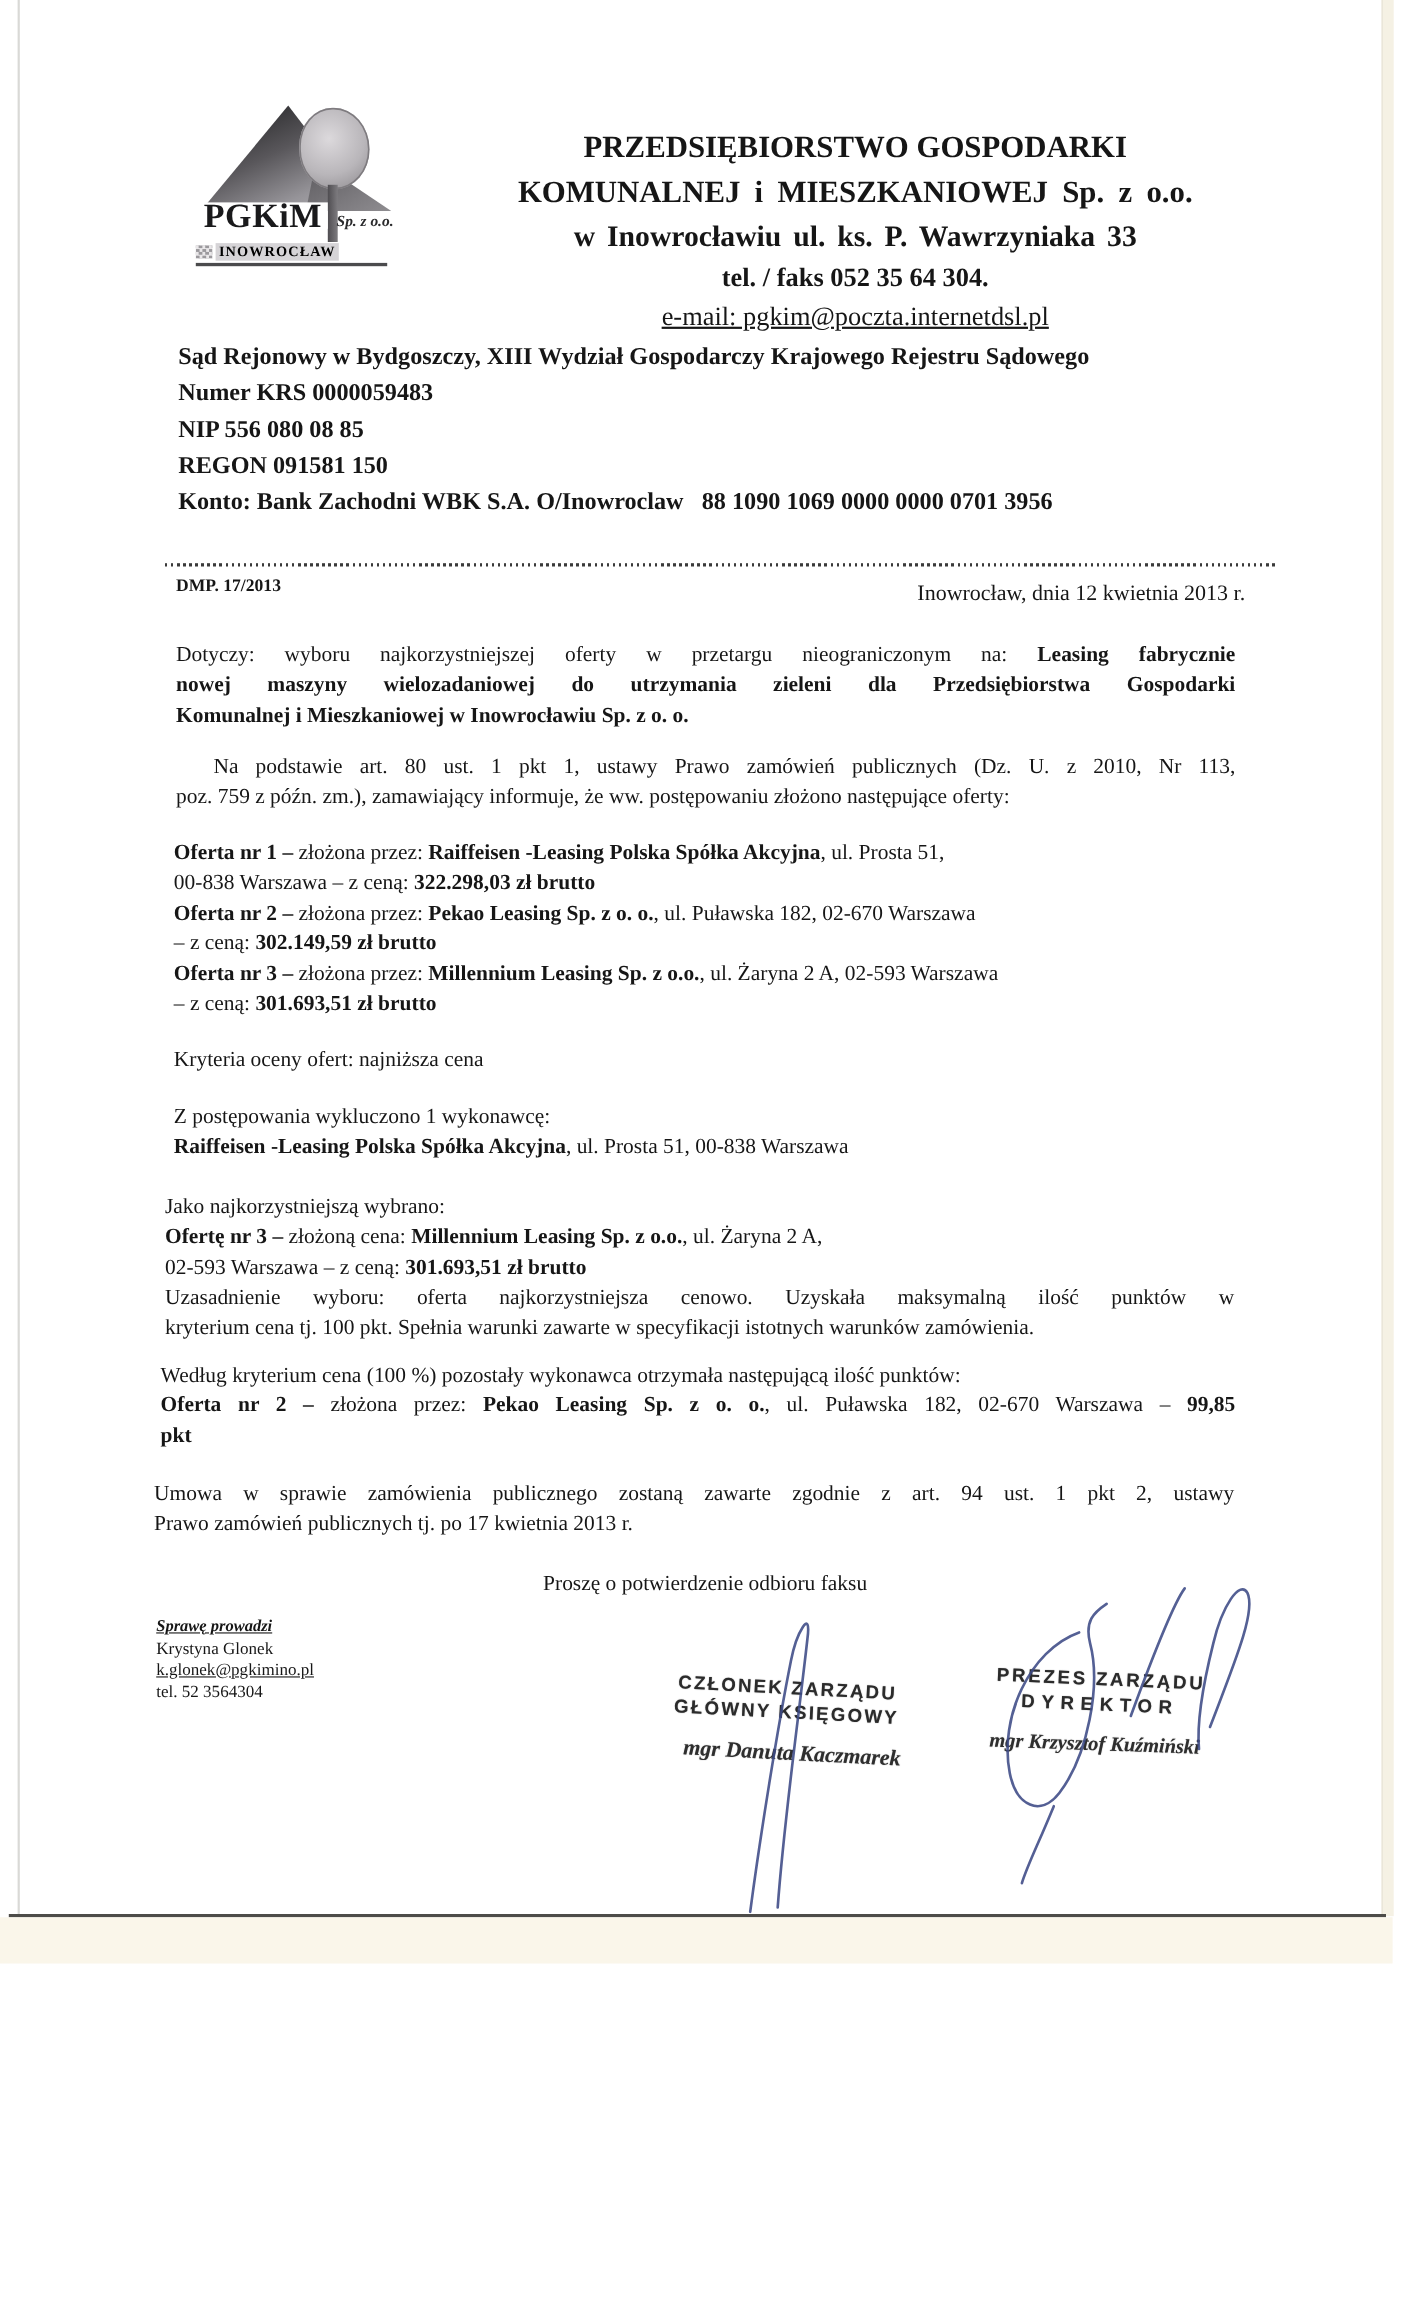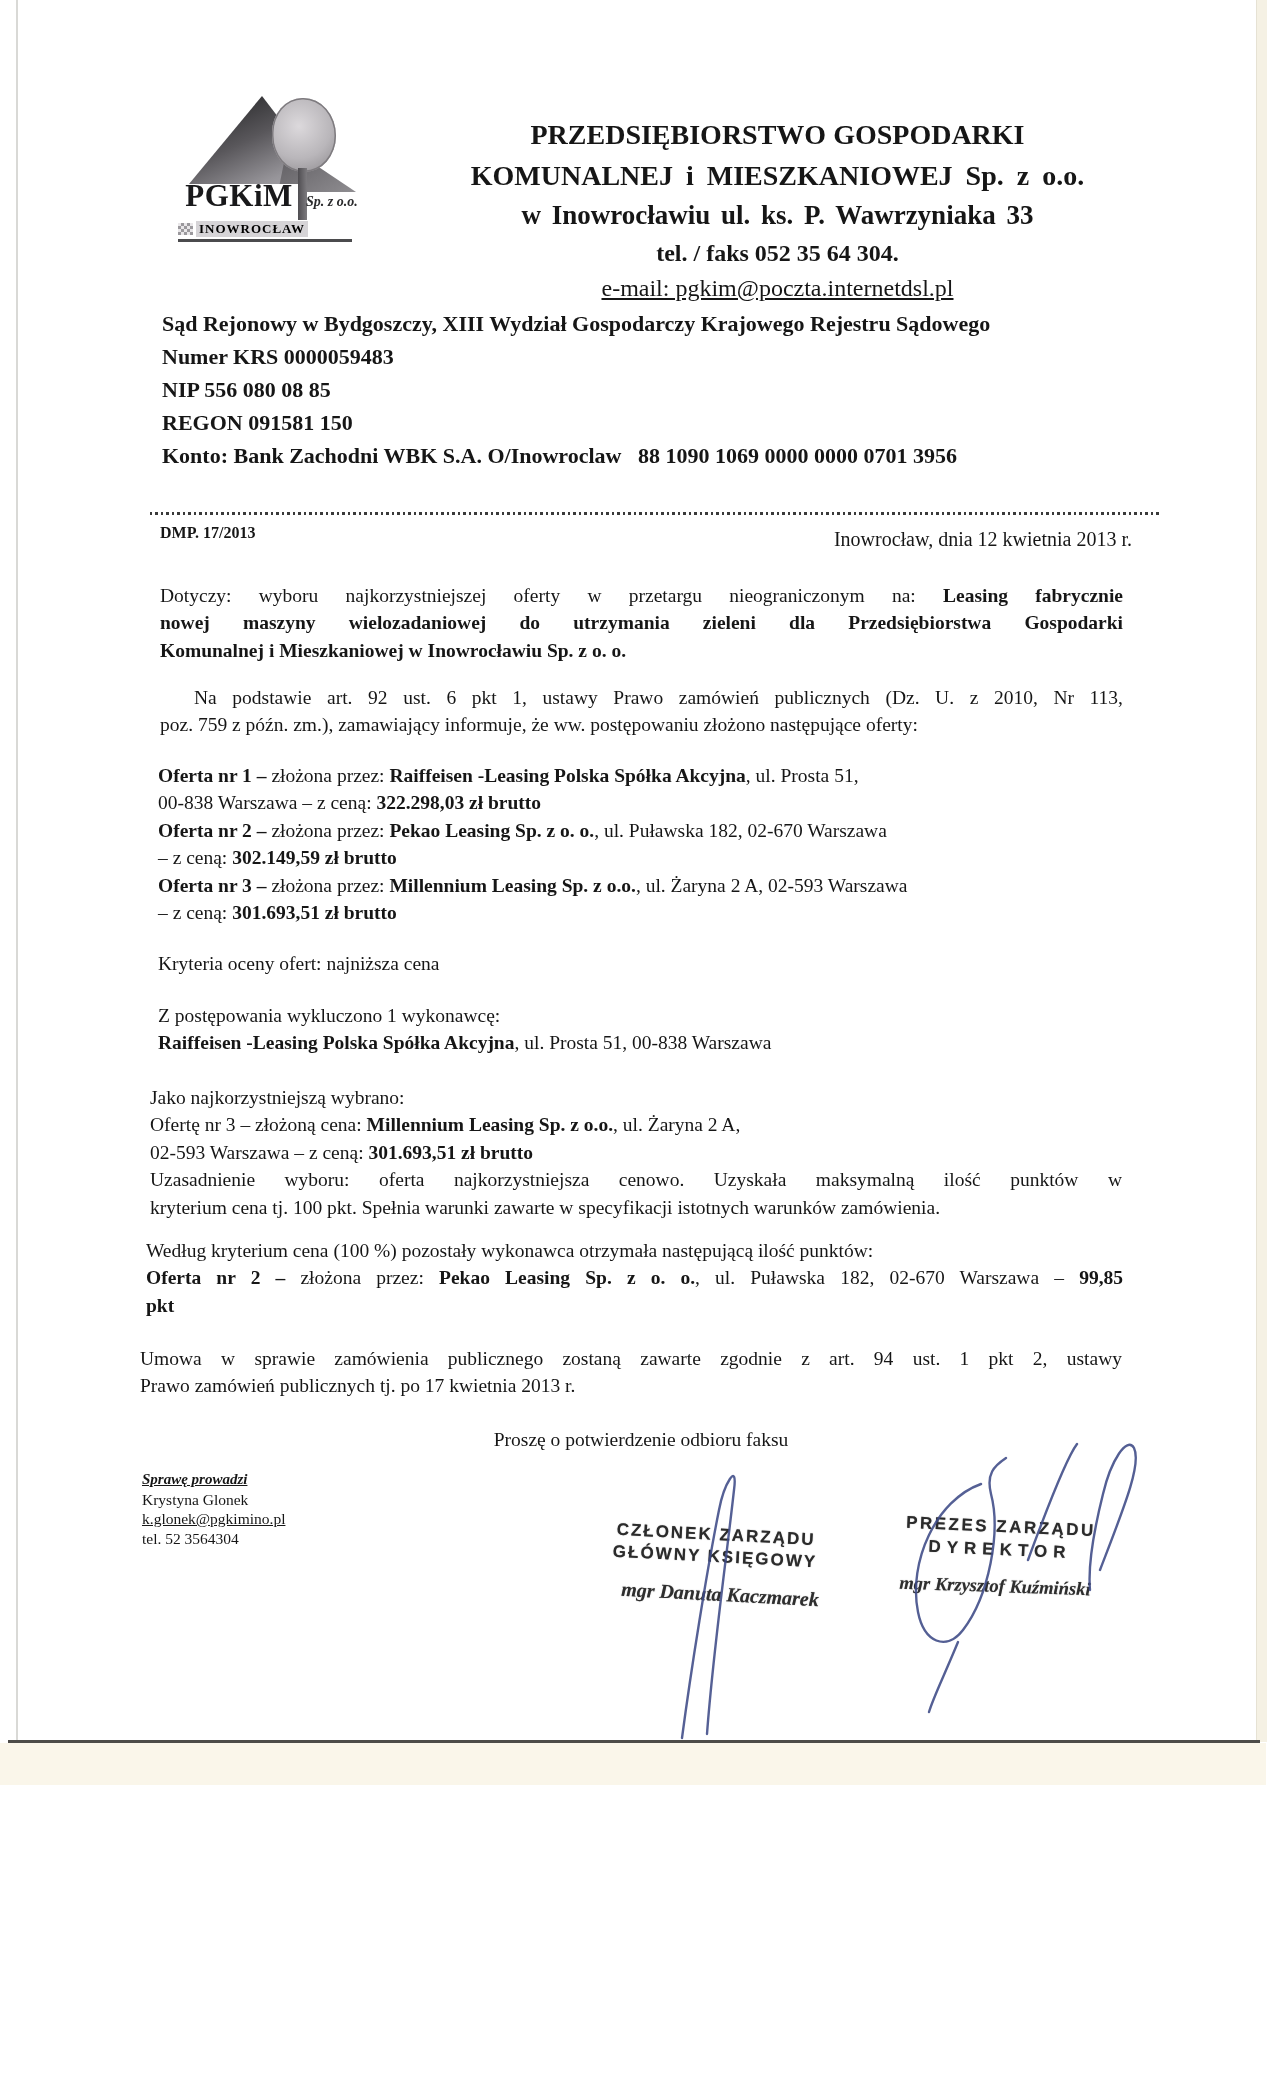--- a/index.html
+++ b/index.html
@@ -114,21 +114,21 @@
 <div class="abs dateline">Inowrocław, dnia 12 kwietnia 2013 r.</div>
 <div class="abs ref">DMP. 17/2013</div>
 
 <div class="abs blk b-dotyczy">
   <div class="jl"><span>Dotyczy: wyboru najkorzystniejszej oferty w przetargu nieograniczonym na: </span><span style="font-weight: bold;">Leasing fabrycznie</span></div>
   <div class="jl"><span style="font-weight: bold;">nowej maszyny wielozadaniowej do utrzymania zieleni dla Przedsiębiorstwa Gospodarki</span></div>
   <div><span style="font-weight: bold;">Komunalnej i Mieszkaniowej w Inowrocławiu Sp. z o. o.</span></div>
 </div>
 
 <div class="abs blk b-podstawa">
-  <div class="jl indent"><span>Na podstawie art. 92 ust. 6 pkt 1, ustawy Prawo zamówień publicznych (Dz. U. z 2010, Nr 113,</span></div>
+  <div class="jl indent"><span>Na podstawie art. 80 ust. 1 pkt 1, ustawy Prawo zamówień publicznych (Dz. U. z 2010, Nr 113,</span></div>
   <div><span>poz. 759 z późn. zm.), zamawiający informuje, że ww. postępowaniu złożono następujące oferty:</span></div>
 </div>
 
 <div class="abs blk b-offers">
   <div><span style="font-weight: bold;">Oferta nr 1 –</span><span> złożona przez: </span><span style="font-weight: bold;">Raiffeisen -Leasing Polska Spółka Akcyjna</span><span>, ul. Prosta 51,</span></div>
   <div><span>00-838 Warszawa – z ceną: </span><span style="font-weight: bold;">322.298,03 zł brutto</span></div>
   <div><span style="font-weight: bold;">Oferta nr 2 –</span><span> złożona przez: </span><span style="font-weight: bold;">Pekao Leasing Sp. z o. o.</span><span>, ul. Puławska 182, 02-670 Warszawa</span></div>
   <div><span>– z ceną: </span><span style="font-weight: bold;">302.149,59 zł brutto</span></div>
   <div><span style="font-weight: bold;">Oferta nr 3 –</span><span> złożona przez: </span><span style="font-weight: bold;">Millennium Leasing Sp. z o.o.</span><span>, ul. Żaryna 2 A, 02-593 Warszawa</span></div>
   <div><span>– z ceną: </span><span style="font-weight: bold;">301.693,51 zł brutto</span></div>
@@ -136,21 +136,21 @@
 
 <div class="abs blk b-criteria">Kryteria oceny ofert: najniższa cena</div>
 
 <div class="abs blk b-excluded">
   <div><span>Z postępowania wykluczono 1 wykonawcę:</span></div>
   <div><span style="font-weight: bold;">Raiffeisen -Leasing Polska Spółka Akcyjna</span><span>, ul. Prosta 51, 00-838 Warszawa</span></div>
 </div>
 
 <div class="abs blk b-selected">
   <div><span>Jako najkorzystniejszą wybrano:</span></div>
-  <div><span style="font-weight: normal; text-align: right;">Ofertę nr 3 –</span><span> złożoną cena: </span><span style="font-weight: bold;">Millennium Leasing Sp. z o.o.</span><span>, ul. Żaryna 2 A,</span></div>
+  <div><span style="font-weight: bold; text-align: right;">Ofertę nr 3 –</span><span> złożoną cena: </span><span style="font-weight: bold;">Millennium Leasing Sp. z o.o.</span><span>, ul. Żaryna 2 A,</span></div>
   <div><span>02-593 Warszawa – z ceną: </span><span style="font-weight: bold;">301.693,51 zł brutto</span></div>
   <div class="jl"><span>Uzasadnienie wyboru: oferta najkorzystniejsza cenowo. Uzyskała maksymalną ilość punktów w</span></div>
   <div><span>kryterium cena tj. 100 pkt. Spełnia warunki zawarte w specyfikacji istotnych warunków zamówienia.</span></div>
 </div>
 
 <div class="abs blk b-points">
   <div><span>Według kryterium cena (100 %) pozostały wykonawca otrzymała następującą ilość punktów:</span></div>
   <div class="jl"><span style="font-weight: bold;">Oferta nr 2 –</span><span> złożona przez: </span><span style="font-weight: bold;">Pekao Leasing Sp. z o. o.</span><span>, ul. Puławska 182, 02-670 Warszawa – </span><span style="font-weight: bold;">99,85</span></div>
   <div><span style="font-weight: bold;">pkt</span></div>
 </div>

